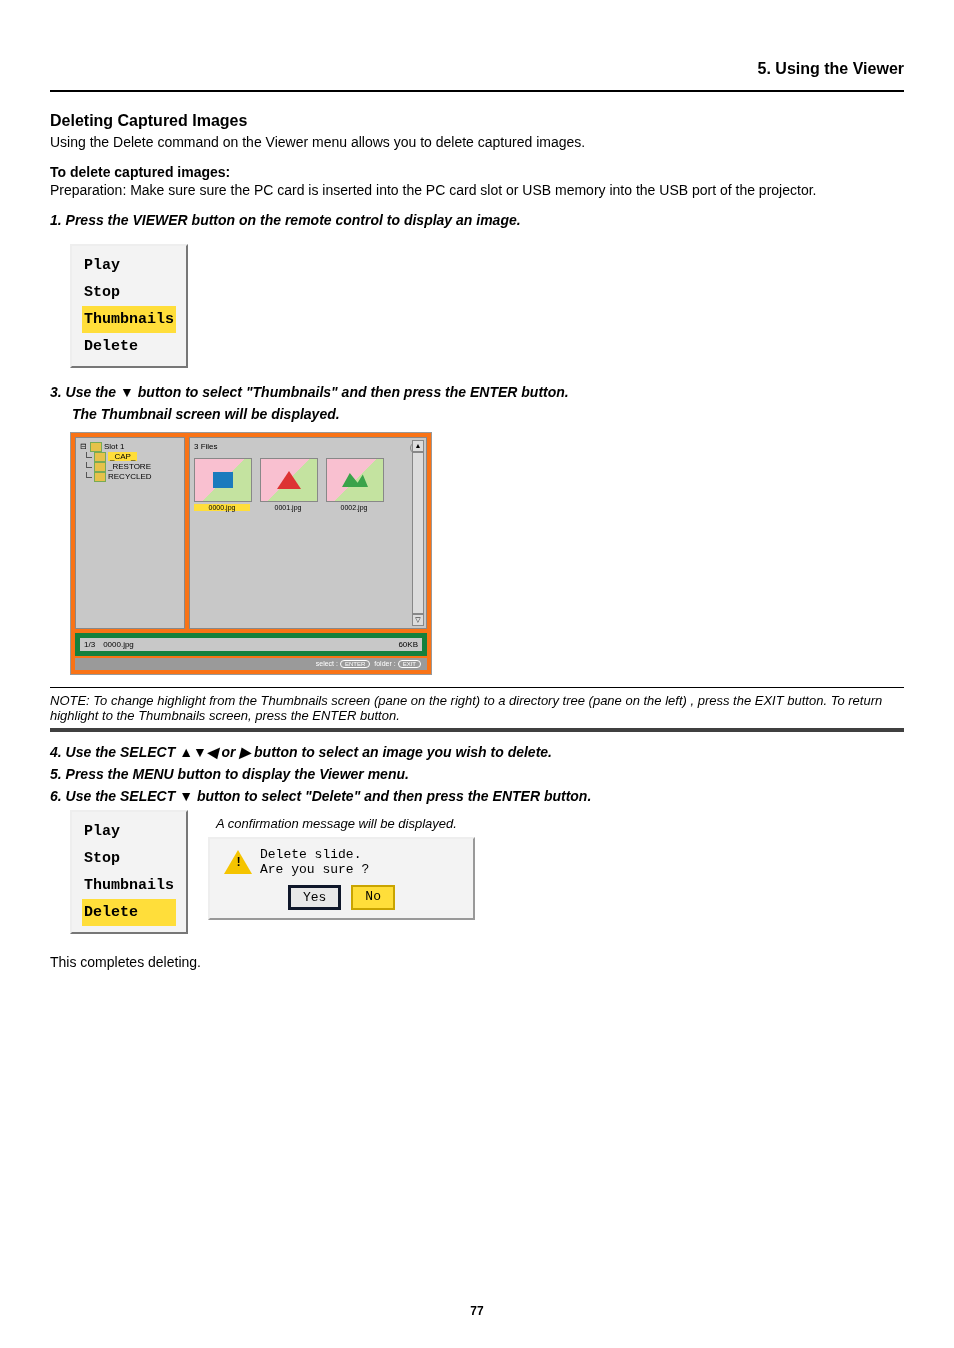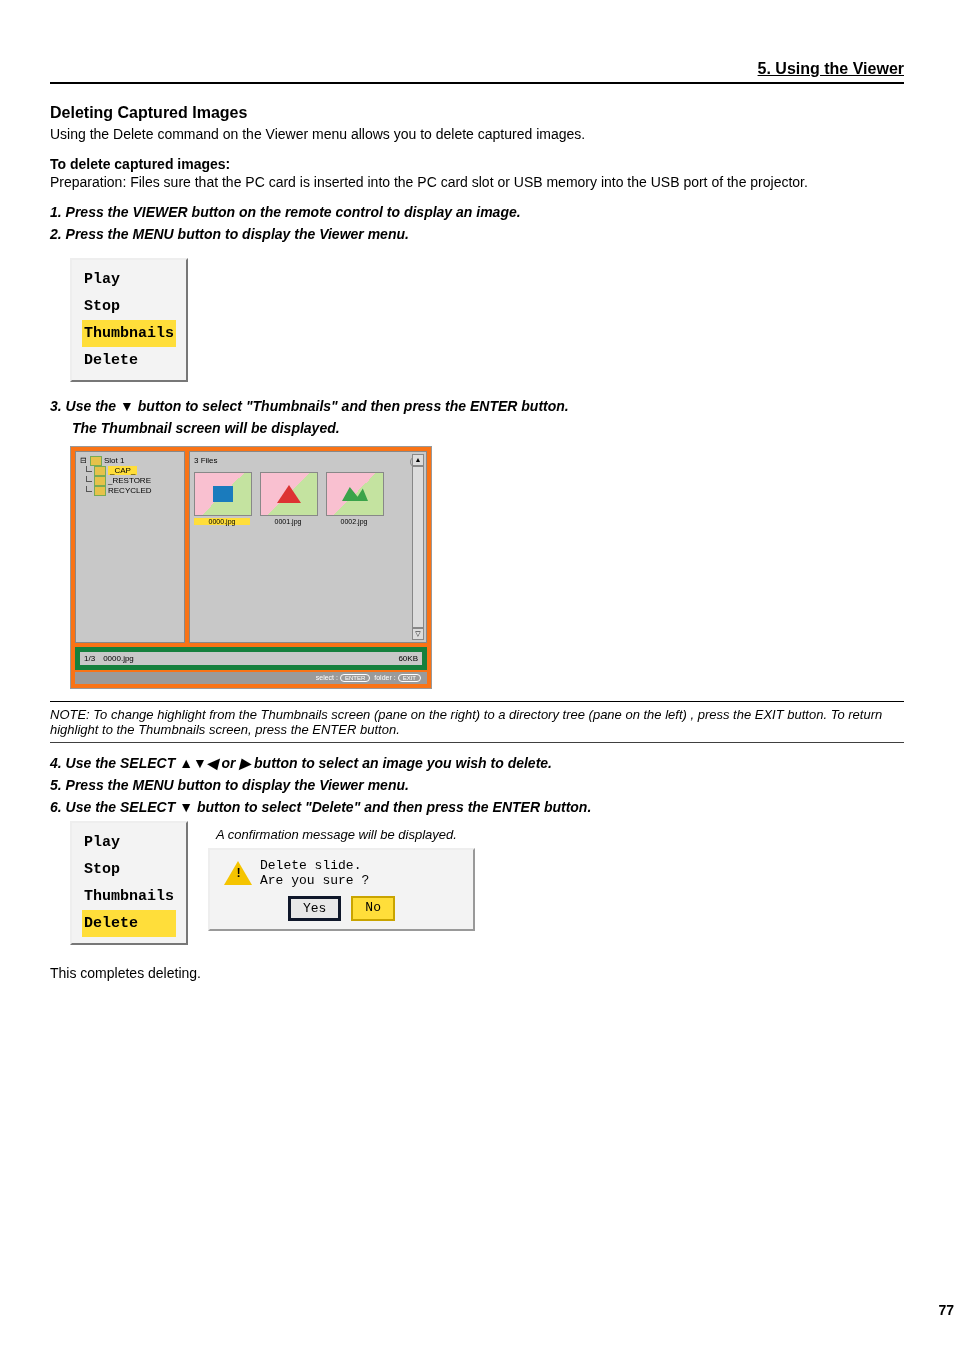--- a/index.html
+++ b/index.html
@@ -15,24 +15,23 @@
     margin: 0 auto;
     padding: 60px 50px 40px 50px;
     box-sizing: border-box;
     position: relative;
   }
   .header-bar {
     text-align: right;
     font-weight: 900;
     font-size: 16px;
     border-bottom: 2px solid #000;
-    padding-bottom: 4px;
+    padding-bottom: 12px;
     margin-bottom: 20px;
     font-family: Arial Black, Arial, sans-serif;
-    text-decoration: underline;
   }
   .section-title {
     font-weight: 900;
     font-size: 16px;
     margin-bottom: 4px;
     font-family: Arial Black, Arial, sans-serif;
   }
   .body-text { margin: 0 0 14px 0; }
   .sub-heading { font-weight: bold; margin: 10px 0 2px 0; }
   .step { font-style: italic; font-weight: bold; margin: 6px 0; }
@@ -112,21 +111,21 @@
   .scroll-col { position:absolute; right:2px; top:2px; bottom:2px; width:12px; display:flex; flex-direction:column; align-items:center; }
   .scroll-col .arrow { width:10px; height:10px; background:#ddd; border:1px solid #888; font-size:7px; text-align:center; line-height:10px; }
   .scroll-col .track { flex:1; width:10px; background:#ddd; border:1px solid #888; }
 
   .info-bar { border:5px solid #15803d; margin:0 4px 2px 4px; padding:2px 4px; font-size:8px; display:flex; gap:8px; background:#c8c8c8;}
   .hint-bar { background:#9a9a9a; color:#fff; font-size:7px; text-align:right; padding:2px 4px; margin:0 4px 4px 4px; }
   .hint-pill { display:inline-block; border:1px solid #fff; border-radius:6px; padding:0 4px; margin:0 2px; font-size:6px;}
 
   
   .note-box {
-    border-top:1px solid #000; border-bottom:1px solid #404040;
+    border-top:1px solid #000; border-bottom:4px solid #404040;
     padding:5px 0; margin:12px 0;
     font-style: italic; font-size:13px;
   }
 
   
   .confirm-row { display:flex; align-items:flex-start; gap:20px; margin:6px 0 6px 20px; }
   .confirm-caption { font-style:italic; font-size:13px; margin:6px 18px 6px 8px; }
   .confirm-box {
     border:2px solid #999; border-top:2px solid #eee; border-left:2px solid #eee;
     background:#f3f3f3; padding:8px 14px; font-family:'Courier New',monospace; font-size:13px;
@@ -135,36 +134,35 @@
   .warn-tri {
     width:0;height:0;border-left:14px solid transparent;border-right:14px solid transparent;border-bottom:24px solid #f5c400;position:relative;
   }
   .warn-tri::after { content:'!'; position:absolute; left:-3px; top:6px; font-weight:bold; font-size:12px; color:#000; font-style:normal;}
   .confirm-btns { display:flex; gap:10px; justify-content:center; }
   .confirm-btn {
     border:3px solid #0f172a; background:#e8e8e8; padding:2px 12px; font-family:'Courier New',monospace; font-size:13px;
   }
   .confirm-btn.hl { background:#ffde3a; border:2px solid #c9a400; }
 
-  .pagenum { position:absolute; bottom:30px; left:0; right:0; text-align:right; font-weight:bold; font-size:14px; }
+  .pagenum { position:absolute; bottom:30px; left:0; right:0; text-align:center; font-weight:bold; font-size:12px; }
 </style>
 </head>
 <body>
 
 <div class="page">
   <div class="header-bar">5. Using the Viewer</div>
 
   <div class="section-title">Deleting Captured Images</div>
   <p class="body-text">Using the Delete command on the Viewer menu allows you to delete captured images.</p>
 
   <div class="sub-heading">To delete captured images:</div>
-  <p class="body-text">Preparation: Files sure that the PC card is inserted into the PC card slot or USB memory into the USB port of the projector.</p>
+  <p class="body-text">Preparation: Make sure sure the PC card is inserted into the PC card slot or USB memory into the USB port of the projector.</p>
 
   <div class="step">1.  Press the VIEWER button on the remote control to display an image.</div>
-  <div class="step">2.  Press the MENU button to display the Viewer menu.</div>
 
   
   <div class="menu-box">
     <div class="menu-item">Play</div>
     <div class="menu-item">Stop</div>
     <div class="menu-item hl">Thumbnails</div>
     <div class="menu-item">Delete</div>
   </div>
 
   <div class="step">3.  Use the ▼ button to select "Thumbnails" and then press the ENTER button.</div>

